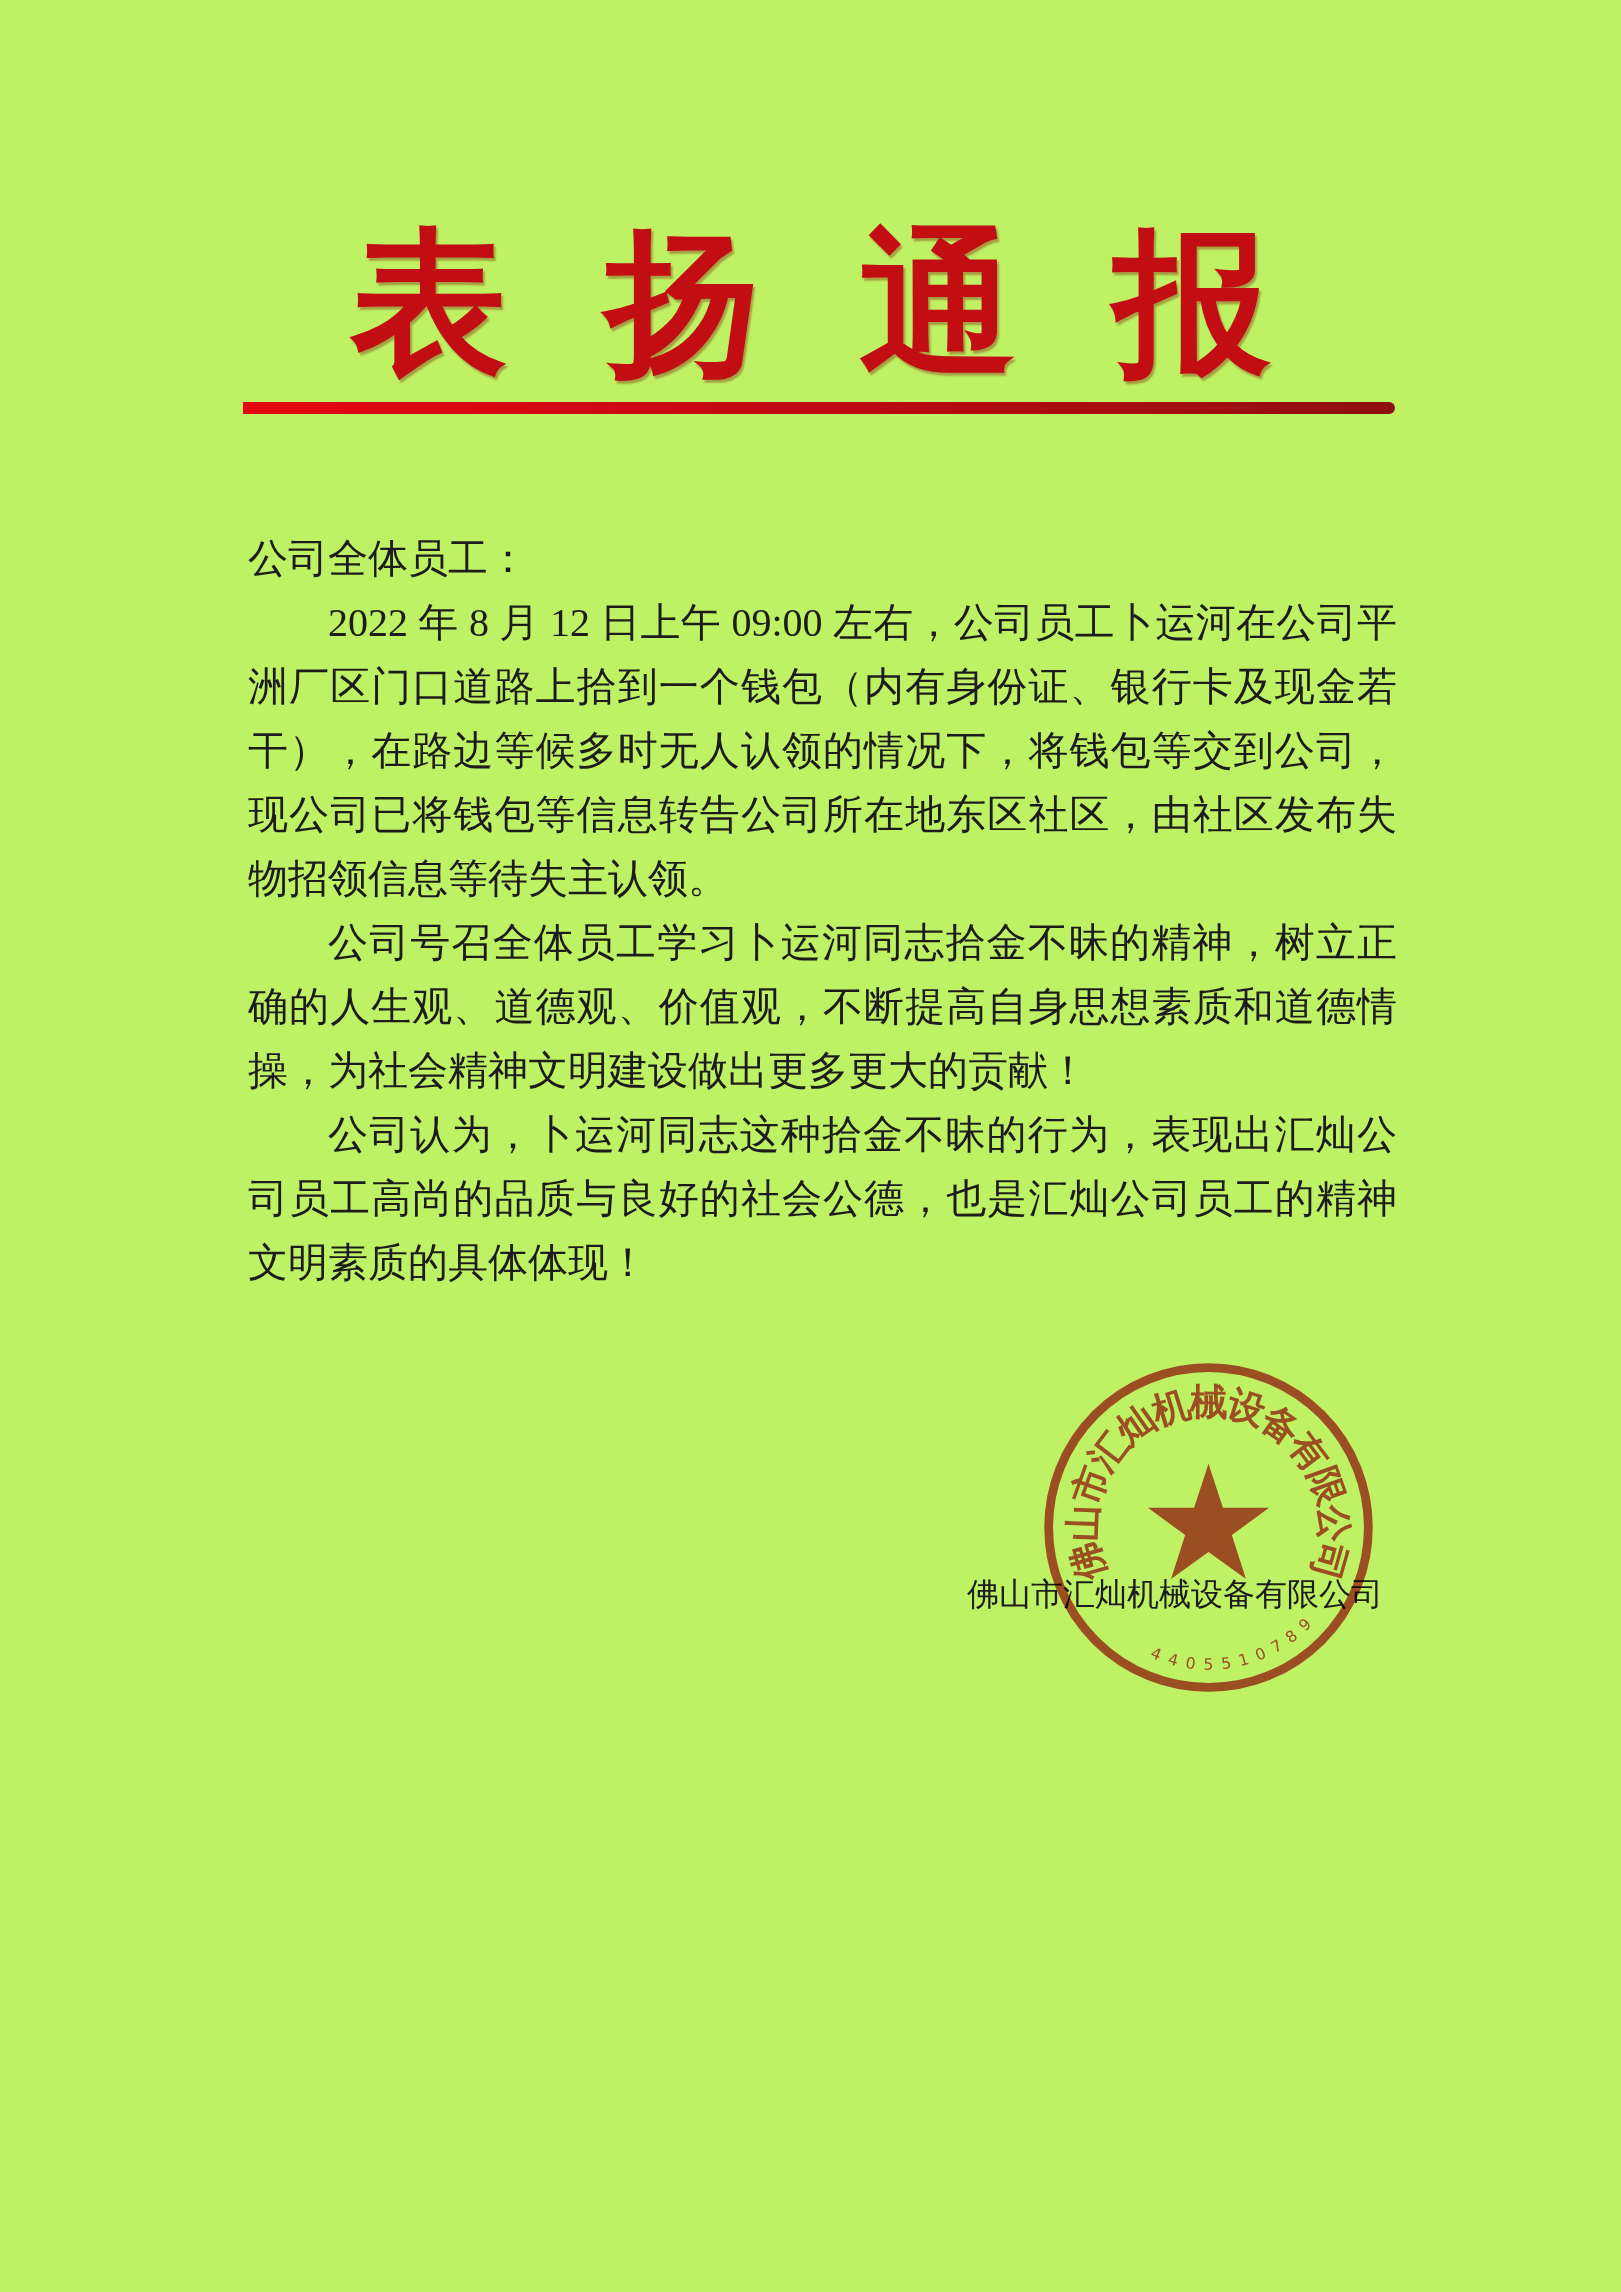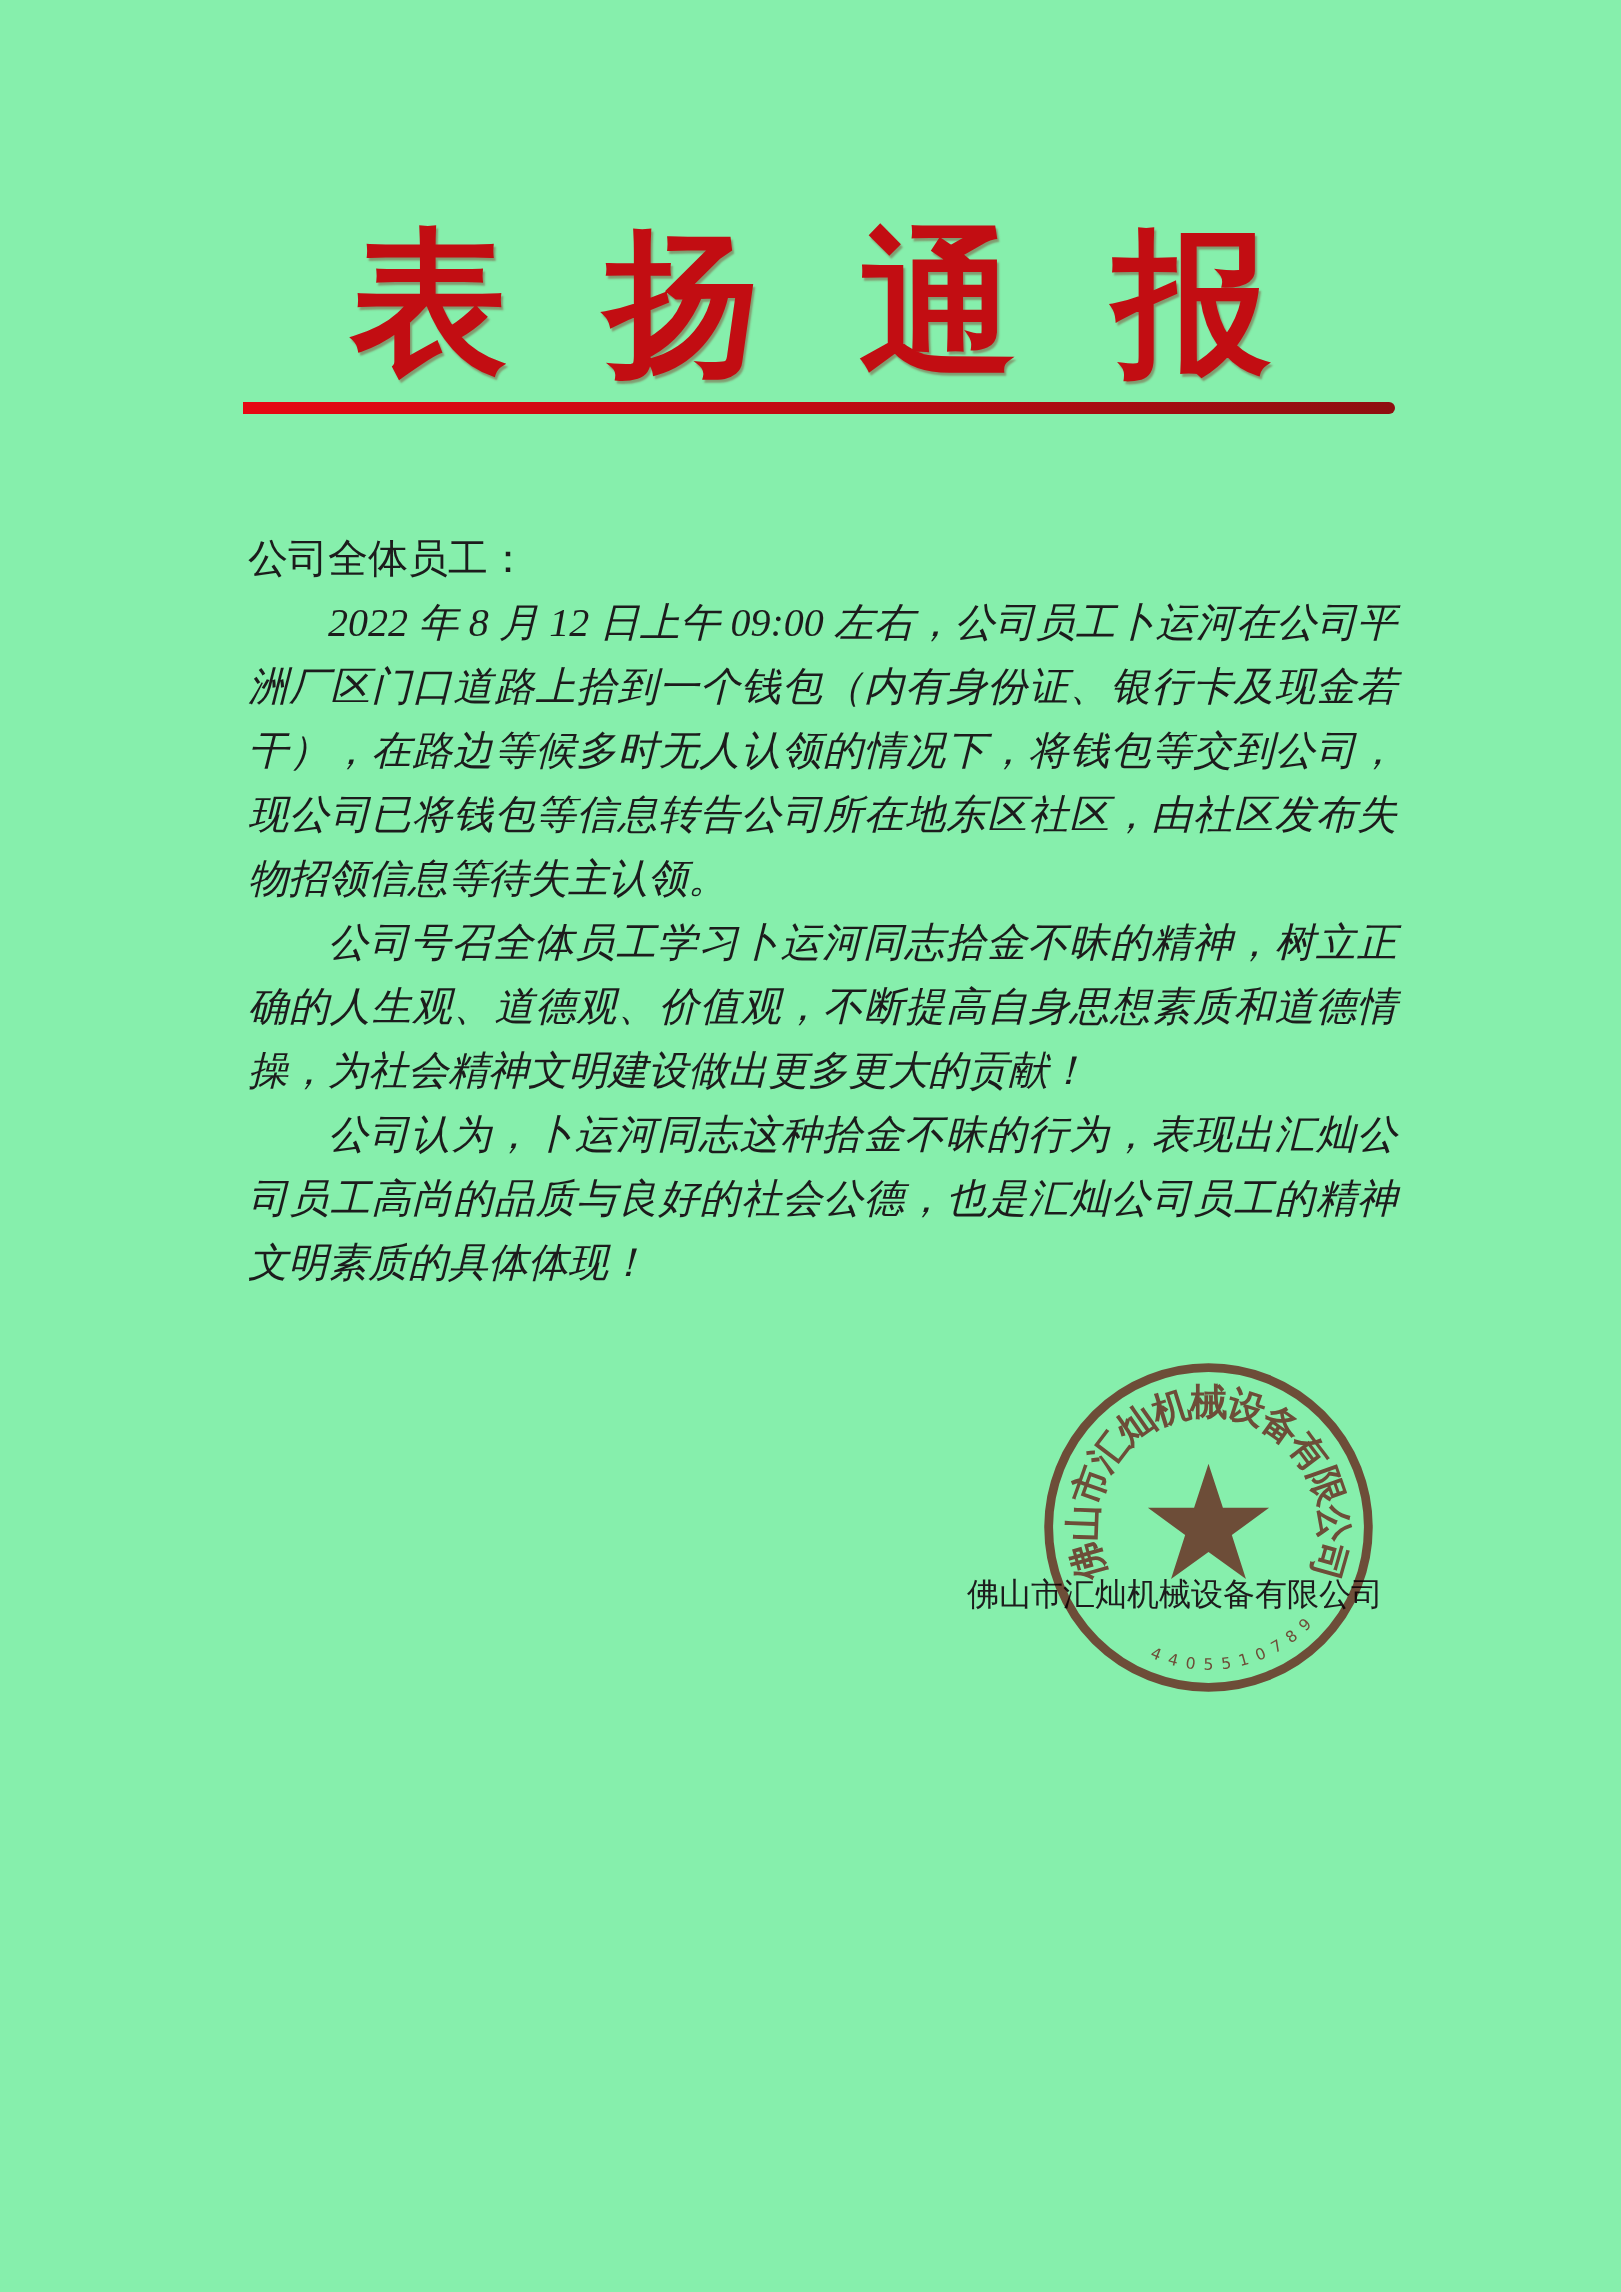--- a/index.html
+++ b/index.html
@@ -1,21 +1,21 @@
 <!DOCTYPE html>
 <html style="--title-red: #c20d12; --rule-red-left: #e60812; --rule-red-right: #8e0f10; --seal-red: #cc4343; --body-text: #1c1c1c;"><head>
 <meta charset="utf-8">
 <style>
   html, body { margin: 0; padding: 0; background: #ffffff; }
 
   .page {
     position: relative;
     width: 1621px;
     height: 2293px;
-    background: #86efac;
+    background: #bef264;
     overflow: hidden;
     font-family: "Liberation Serif", "DejaVu Serif", serif;
     color: var(--body-text, #1c1c1c);
   }
 
   
   .doc-title {
     margin: 223px 0 0 0;
     text-align: center;
     font-size: 157px;
@@ -41,21 +41,21 @@
   }
 
   
   .notice-body {
     margin: 113px 224px 0 248px;
     font-size: 40px;
     line-height: 64px;
     text-align: justify;
   }
   .notice-body p { margin: 0; padding: 0; }
-  .para { text-indent: 2em; font-style: italic; }
+  .para { text-indent: 2em; }
 
   
   .sign-block {
     position: absolute;
     top: 1561px;
     right: 238px;
     text-align: right;
     font-size: 32px;
     line-height: 67px;
     color: var(--body-text, #1c1c1c);

